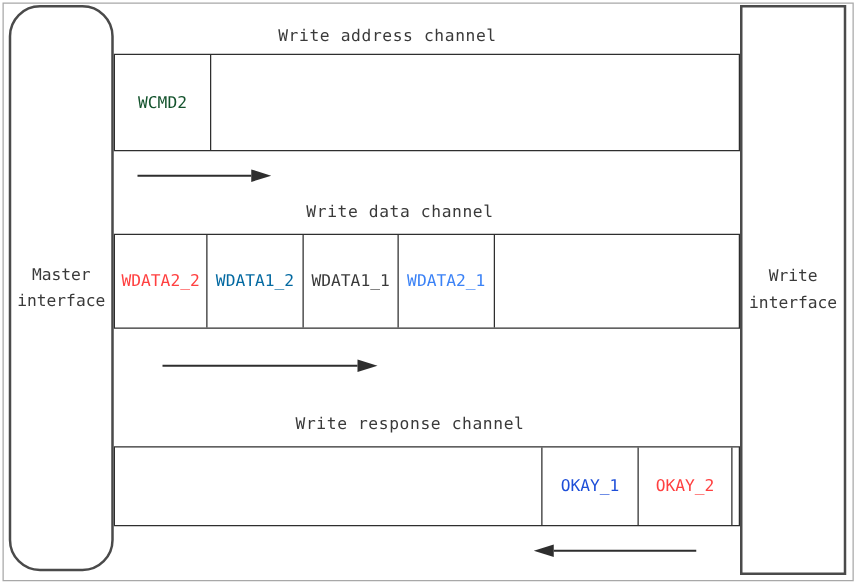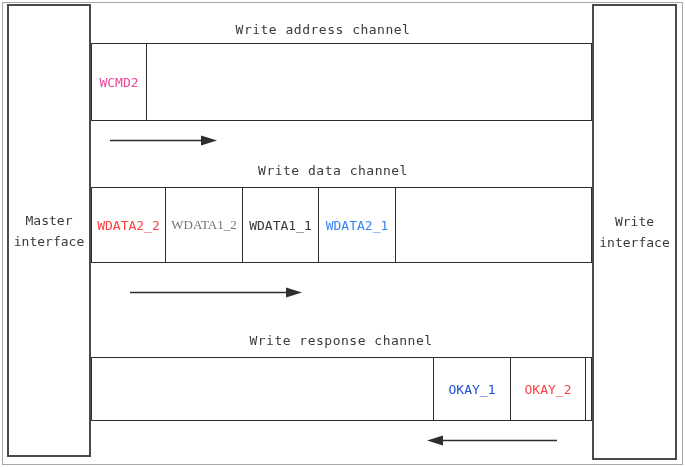--- a/index.html
+++ b/index.html
@@ -10,25 +10,25 @@
   }
   .frame{
     position:absolute;left:2px;top:2px;width:679px;height:461px;
     border:1px solid #a8a8a8;pointer-events:none;
   }
   .iface{
     position:absolute;top:4px;background:#fff;border:2px solid #4a4a4a;
     display:flex;flex-direction:column;justify-content:center;align-items:center;
     line-height:21px;text-align:center;z-index:3;box-sizing:border-box;
   }
-  .iface.master{left:7px;width:84px;height:453px;}
+  .iface.master{left:7px;width:84px;height:453px;border-radius:25px;}
   .iface.slave{left:592px;width:85px;height:456px;}
   .ch-label{
     position:absolute;transform:translate(-50%,-50%);white-space:nowrap;
-    letter-spacing:0.5px;z-index:2;margin-left:13px;
+    letter-spacing:0.5px;z-index:2;
   }
   .box-row{
     position:absolute;left:91px;width:501px;display:flex;
     border:1.5px solid #2e2e2e;box-sizing:border-box;background:#fff;z-index:2;
   }
   .cell{
     border-right:1.5px solid #2e2e2e;box-sizing:border-box;
     display:flex;align-items:center;justify-content:center;
     white-space:nowrap;overflow:hidden;
   }
@@ -48,34 +48,34 @@
   </div>
 
   <div class="iface slave">
     <div>Write</div>
     <div>interface</div>
   </div>
 
   <div class="ch-label" style="left:310px;top:29px">Write address channel</div>
 
   <div class="box-row" style="top:43px;height:78px">
-    <div class="cell" style="width: 55px; color: #ec4899;">WCMD2</div>
+    <div class="cell" style="width: 77px; color: #14532d;">WCMD2</div>
     <div class="cell last" style="color: rgb(58, 58, 58);"></div>
   </div>
 
   <svg class="arrow" style="left:105px;top:132px" width="115" height="17">
     <line x1="5" y1="8.5" x2="96" y2="8.5" stroke="#2e2e2e" stroke-width="1.6"></line>
     <polygon points="96,3.5 96,13.5 112,8.5" fill="#2e2e2e"></polygon>
   </svg>
 
   <div class="ch-label" style="left:320px;top:170px">Write data channel</div>
 
   <div class="box-row" style="top:187px;height:76px">
     <div class="cell" style="width: 74px; color: rgb(255, 64, 64);">WDATA2_2</div>
-    <div class="cell" style="width: 77px; color: #737373; font-family: Liberation Serif, serif;">WDATA1_2</div>
+    <div class="cell" style="width: 77px; color: #0369a1;">WDATA1_2</div>
     <div class="cell" style="width: 76px; color: rgb(58, 58, 58);">WDATA1_1</div>
     <div class="cell" style="width: 77px; color: #3b82f6;">WDATA2_1</div>
     <div class="cell last" style="color: rgb(58, 58, 58);"></div>
   </div>
 
   <svg class="arrow" style="left:125px;top:284px" width="185" height="17">
     <line x1="5" y1="8.5" x2="161" y2="8.5" stroke="#2e2e2e" stroke-width="1.6"></line>
     <polygon points="161,3.5 161,13.5 177,8.5" fill="#2e2e2e"></polygon>
   </svg>
 

